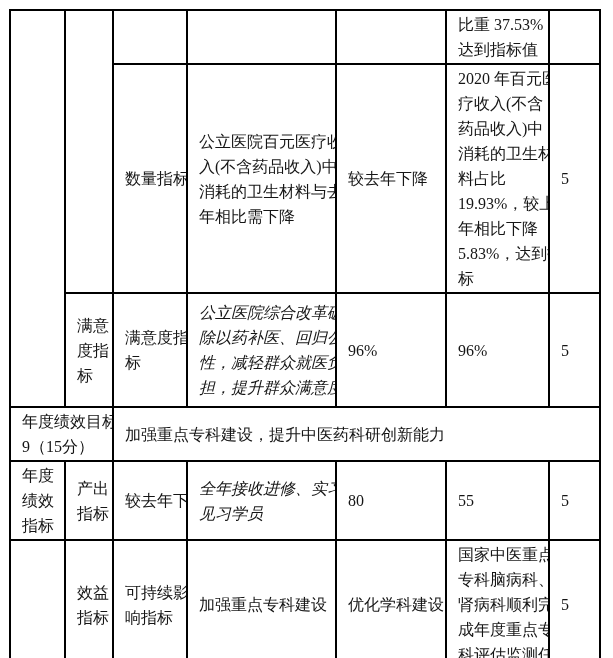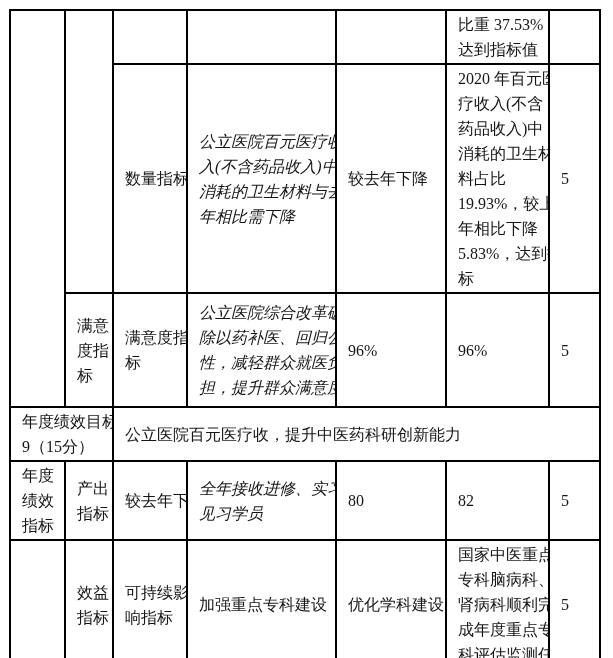--- a/index.html
+++ b/index.html
@@ -33,21 +33,21 @@
     overflow: hidden;
     font-size: 16px;
     line-height: 25px;
     font-family: "Liberation Serif", "DejaVu Serif", serif;
     color: #151515;
   }
   
   .fs15 { font-size: 15px; }
   .fs14 { font-size: 14px; font-style: italic; }
   .lh24 { line-height: 24px; }
-  .lh30 { line-height: 30px; font-style: italic; }
+  .lh30 { line-height: 30px; }
   .lh31 { line-height: 31px; }
 </style>
 </head>
 <body>
 
 <div class="page">
   <table class="perf">
     <colgroup>
       <col style="width:55px">
       <col style="width:48px">
@@ -100,34 +100,34 @@
 性，减轻群众就医负
 担，提升群众满意度</td>
       <td>96%</td>
       <td>96%</td>
       <td>5</td>
     </tr>
 
     <tr style="height:51px">
       <td colspan="2" class="fs15">年度绩效目标
 9（15分）</td>
-      <td colspan="5">公立医院百元医疗收，提升中医药科研创新能力</td>
+      <td colspan="5">加强重点专科建设，提升中医药科研创新能力</td>
     </tr>
 
     <tr style="height:77px">
       <td>年度
 绩效
 指标</td>
       <td>产出
 指标</td>
       <td>较去年下降</td>
       <td class="fs14">全年接收进修、实习、
 见习学员</td>
       <td>80</td>
-      <td>82</td>
+      <td>55</td>
       <td>5</td>
     </tr>
 
     <tr style="height:127px">
       <td></td>
       <td>效益
 指标</td>
       <td>可持续影
 响指标</td>
       <td>加强重点专科建设</td>

